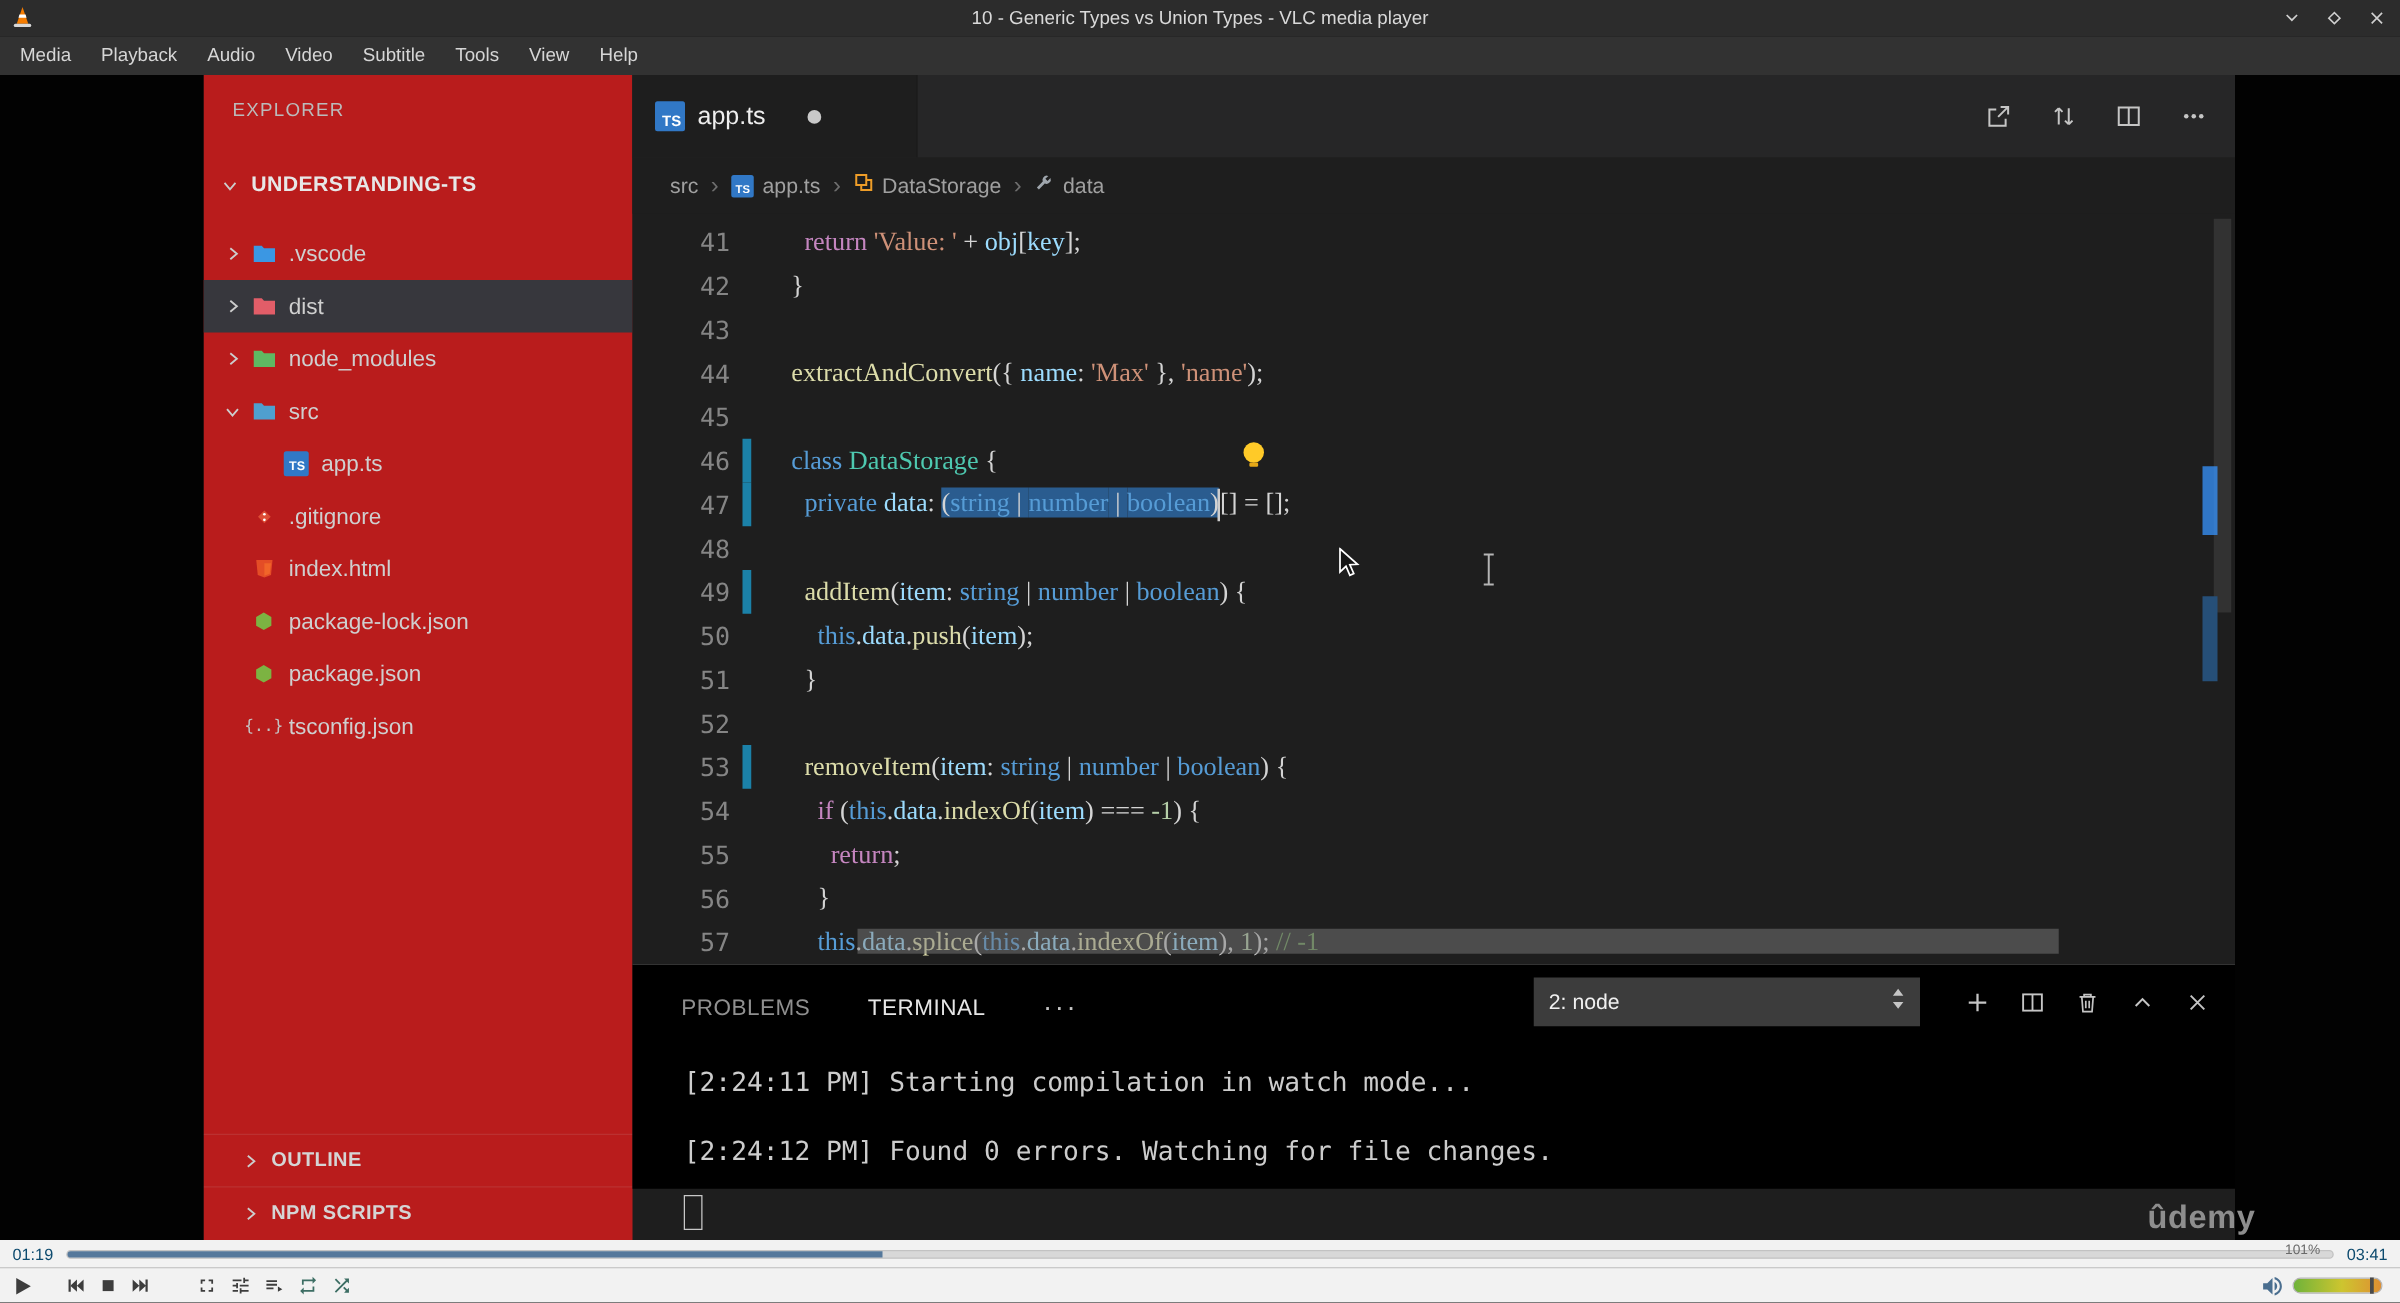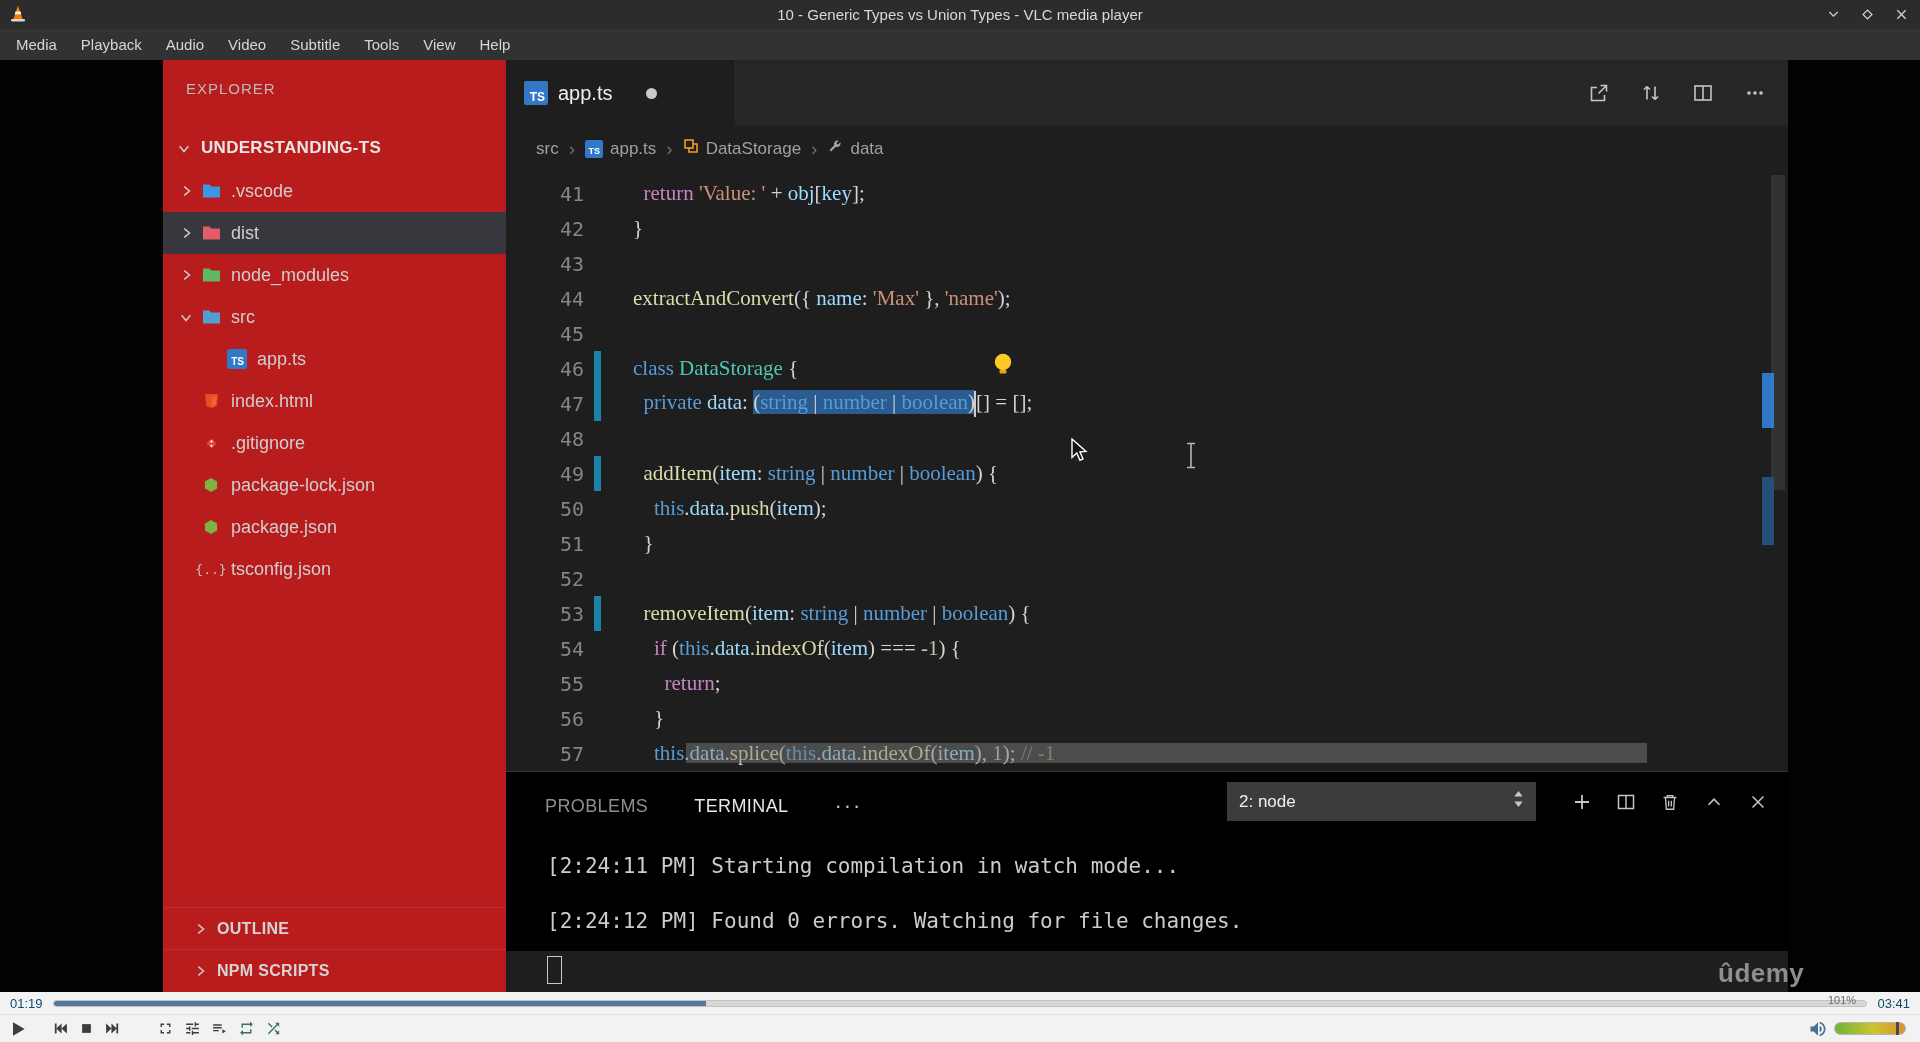--- a/index.html
+++ b/index.html
@@ -24,21 +24,21 @@
   .video { position:absolute; top:60px; left:0; right:0; height:932px; background:#020202; }
 
   
   .vscode { position:absolute; left:163px; top:0; width:1625px; height:932px; background:#1e1e1e; color:#cccccc; }
 
   
   .sidebar { position:absolute; left:0; top:0; width:343px; height:932px; background:#b91c1c; }
   .sb-header { position:absolute; left:23px; top:20px; font-size:15px; letter-spacing:1px; color:#bbbbbb; }
   .root-row { position:absolute; left:0; top:67px; width:343px; height:42px; display:flex; align-items:center; padding-left:8px; }
   .root-label { font-weight:bold; font-size:17px; color:#e7e7e7; margin-left:4px; letter-spacing:.3px; }
-  .tree { position:absolute; left:0; top:110px; width:343px; }
+  .tree { position:absolute; left:0; top:122px; width:343px; }
   .trow { height:42px; display:flex; align-items:center; padding-left:10px; font-size:18px; color:#cfcfcf; }
   .trow.selected { background:#37373d; }
   .chev-box { width:26px; display:flex; align-items:center; justify-content:center; flex:0 0 26px; }
   .ficon { width:24px; display:flex; align-items:center; justify-content:center; margin-right:8px; flex:0 0 24px; }
   .rot { transform:rotate(90deg); }
   .sb-section { position:absolute; left:0; width:343px; height:42px; display:flex; align-items:center;
     padding-left:24px; border-top:1px solid rgba(204,204,204,.12); font-weight:bold; font-size:16px; color:#d5d5d5; }
   .sb-section .lbl { margin-left:4px; letter-spacing:.3px; }
 
   
@@ -233,37 +233,37 @@
             <div class="trow" style="padding-left: 36px;">
               <div class="chev-box"></div>
               <div class="ficon">
                 <span class="ts-badge">TS</span>
               </div>
               <div>app.ts</div>
             </div>
             <div class="trow">
               <div class="chev-box"></div>
               <div class="ficon">
-                <svg width="15" height="16" viewBox="0 0 15 16">
-                  <path d="M1 1h13l-1.2 12L7.5 15 2.2 13z" fill="#e44d26"></path>
-                  <path d="M7.5 3.5v10l4.3-1.6 1-8.4z" fill="#f16529"></path>
-                </svg>
-              </div>
-              <div>index.html</div>
-            </div>
-            <div class="trow">
-              <div class="chev-box"></div>
-              <div class="ficon">
                 <svg width="17" height="17" viewBox="0 0 16 16">
                   <rect x="4.6" y="4.6" width="6.8" height="6.8" transform="rotate(45 8 8)" fill="#dd4c35"></rect>
                   <circle cx="8" cy="6" r="1" fill="#fff"></circle>
                   <circle cx="8" cy="10.2" r="1" fill="#fff"></circle>
                 </svg>
               </div>
               <div>.gitignore</div>
+            </div>
+            <div class="trow">
+              <div class="chev-box"></div>
+              <div class="ficon">
+                <svg width="15" height="16" viewBox="0 0 15 16">
+                  <path d="M1 1h13l-1.2 12L7.5 15 2.2 13z" fill="#e44d26"></path>
+                  <path d="M7.5 3.5v10l4.3-1.6 1-8.4z" fill="#f16529"></path>
+                </svg>
+              </div>
+              <div>index.html</div>
             </div>
             <div class="trow">
               <div class="chev-box"></div>
               <div class="ficon">
                 <svg width="16" height="16" viewBox="0 0 16 16">
                   <polygon points="8,1 14.1,4.5 14.1,11.5 8,15 1.9,11.5 1.9,4.5" fill="#7cb342"></polygon>
                 </svg>
               </div>
               <div>package-lock.json</div>
             </div>

